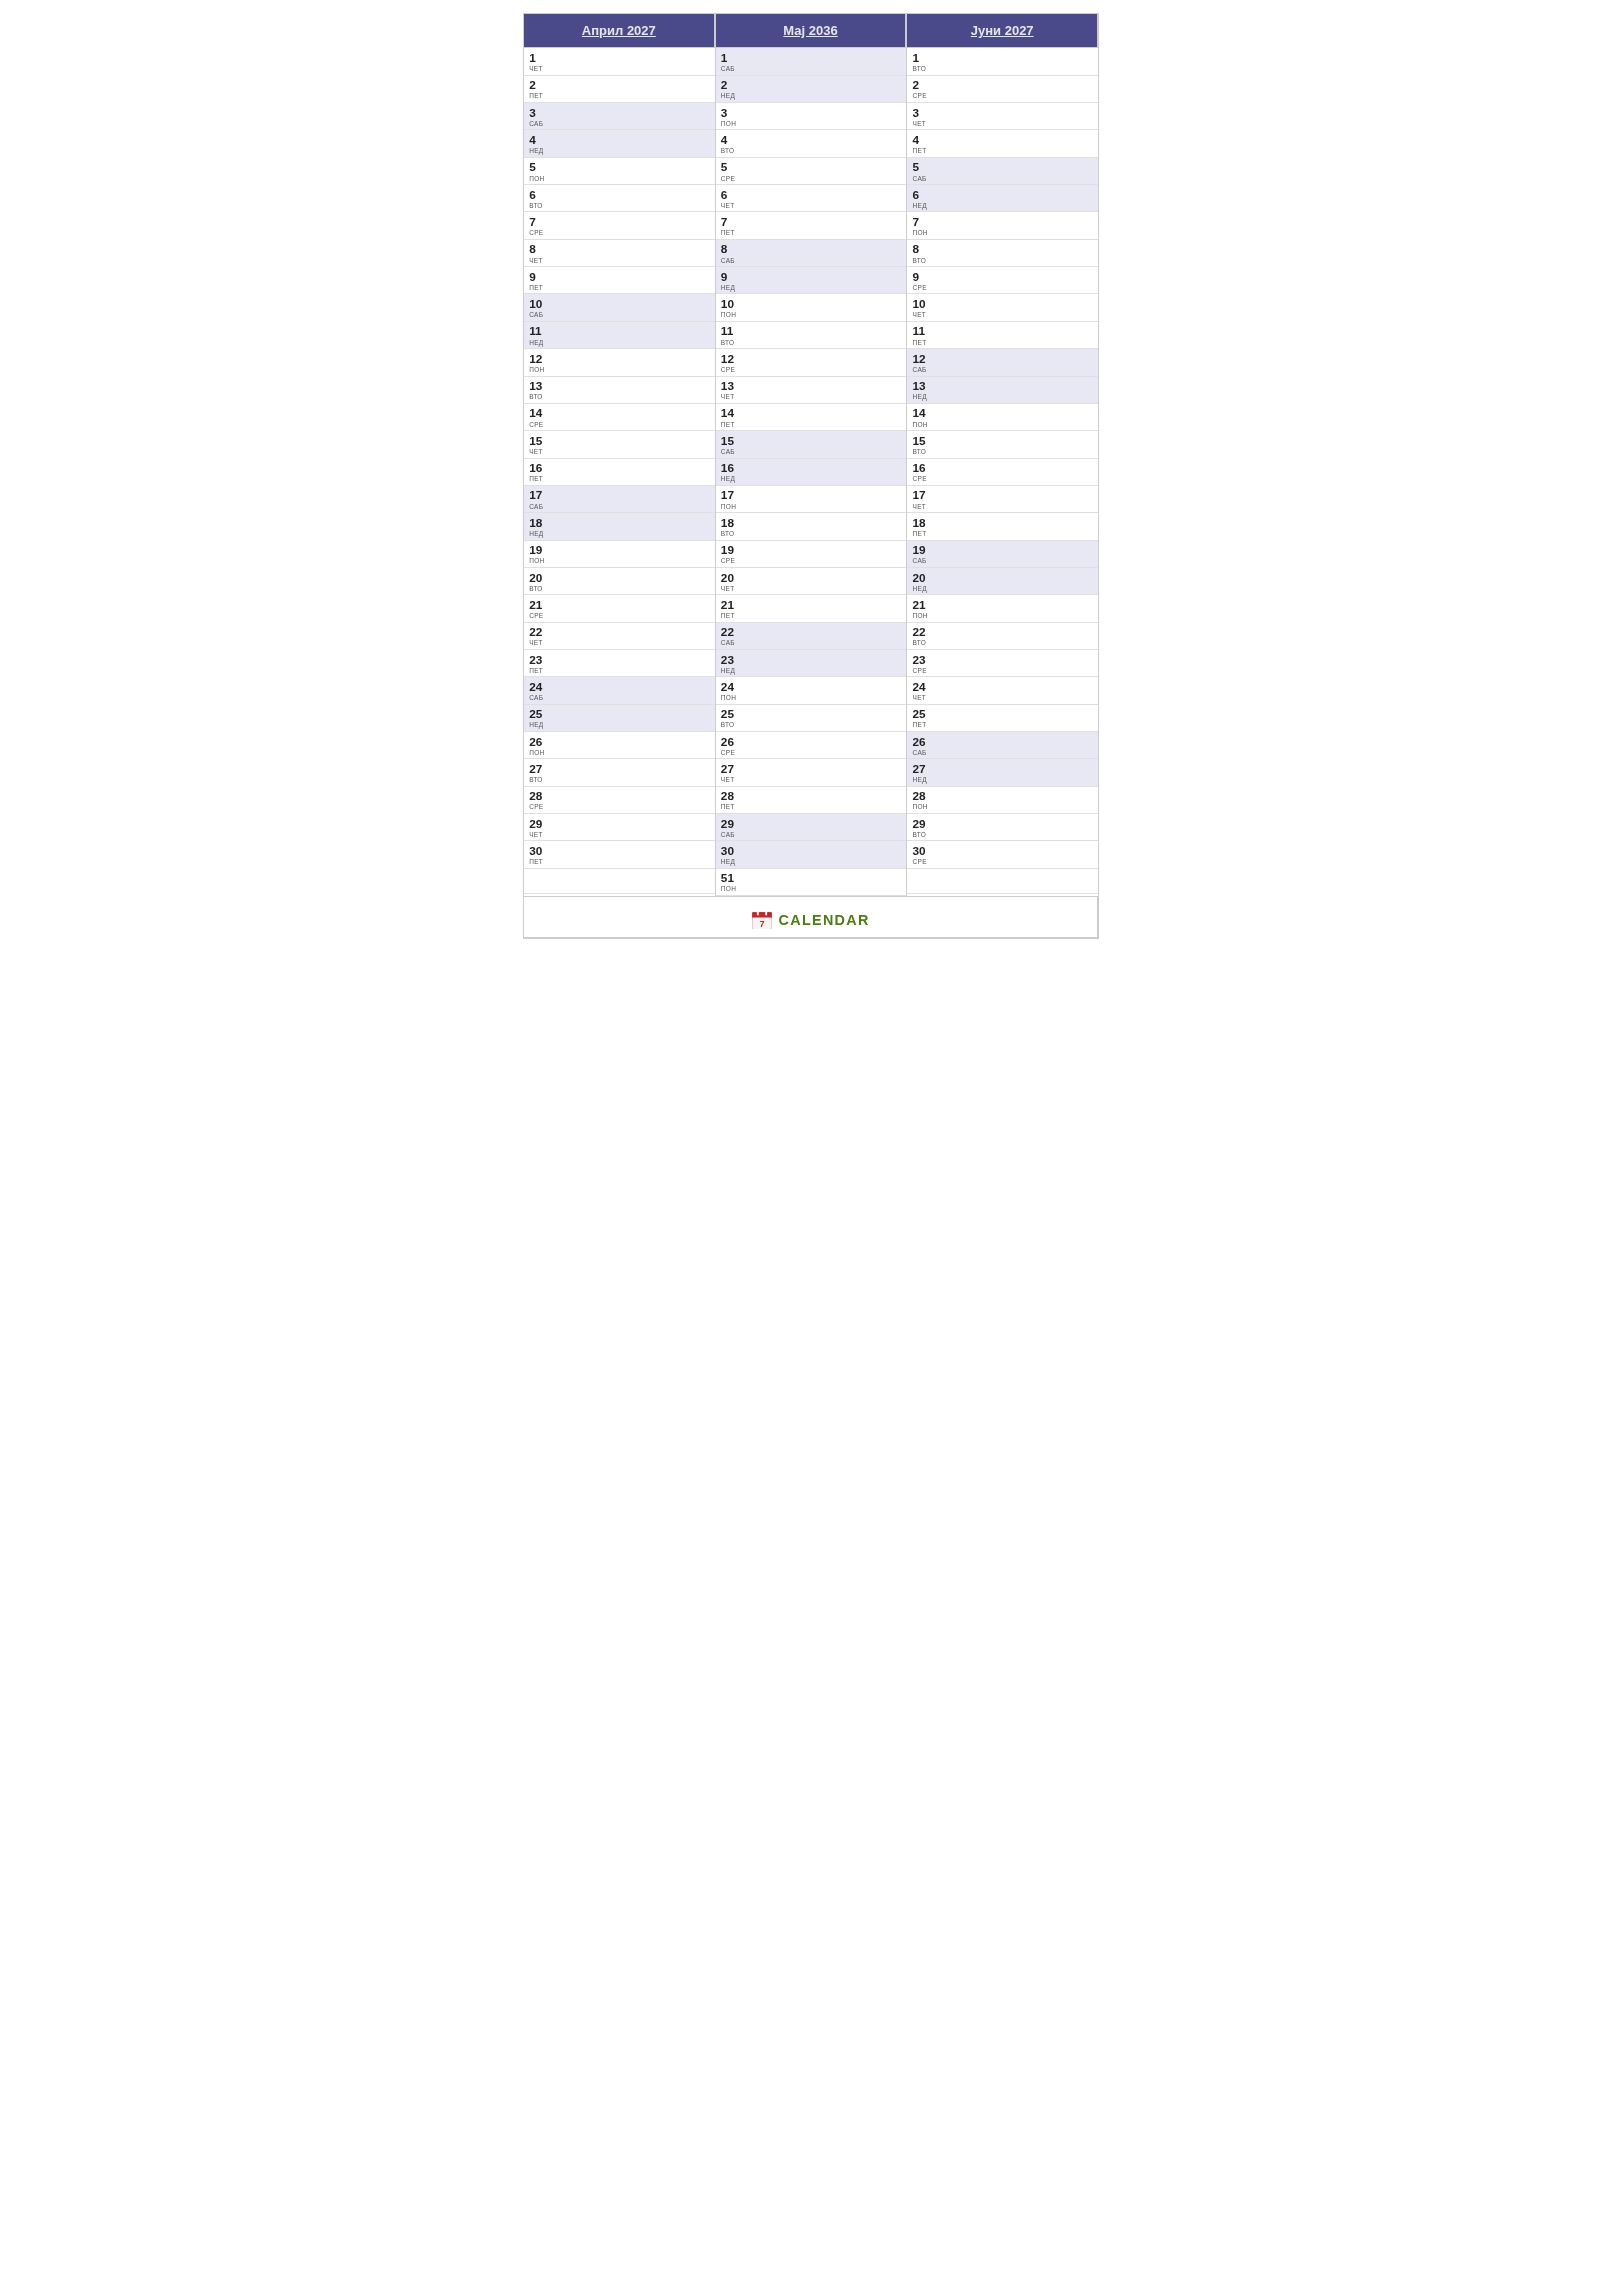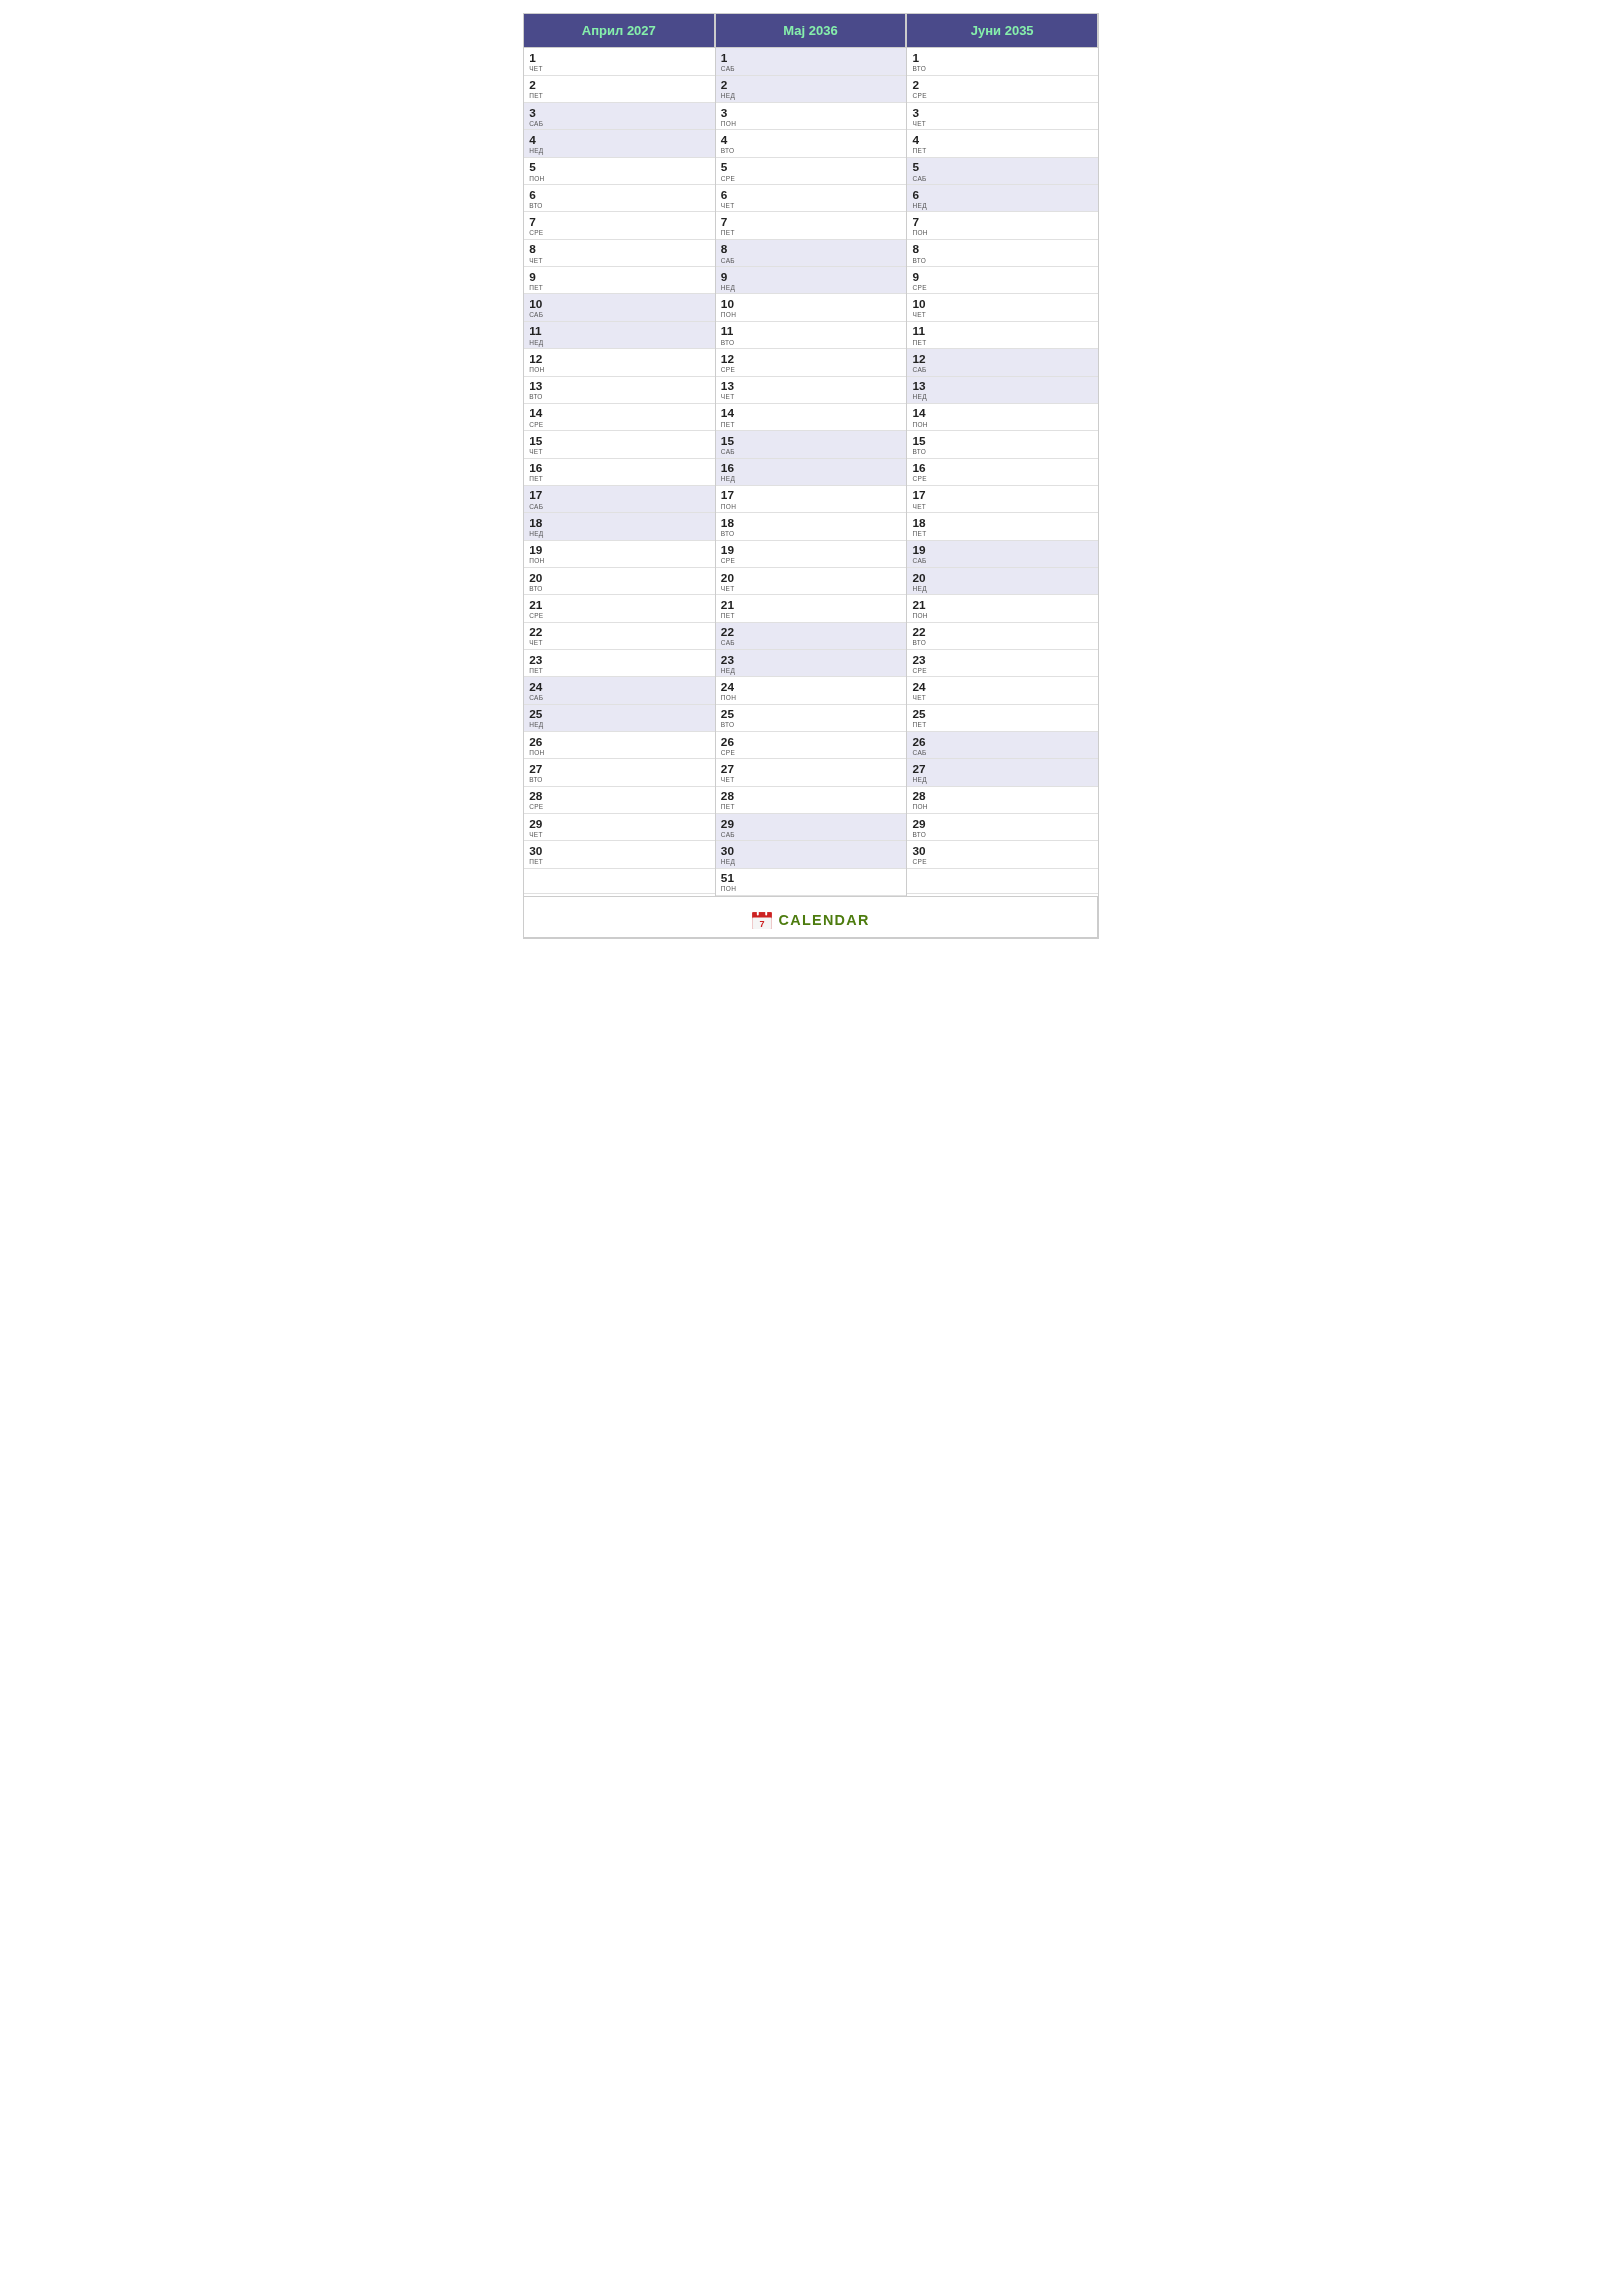--- a/index.html
+++ b/index.html
@@ -17,27 +17,28 @@
 
     .calendar-grid {
       display: grid;
       grid-template-columns: 1fr 1fr 1fr;
       border-top: 0.7px solid #ccc;
       border-left: 0.7px solid #ccc;
     }
 
     .month-header {
       background: #4a4a8a;
-      color: #86efac;
+      color: #e5e5e5;
       text-align: center;
       padding: 9.2px 0;
       font-size: 13px;
       font-weight: bold;
       border-right: 0.7px solid #ccc;
       border-bottom: 0.7px solid #ccc;
+      text-decoration: underline;
     }
 
     .month-col {
       display: flex;
       flex-direction: column;
       border-right: 0.7px solid #ccc;
     }
 
     .day-row {
       display: flex;
@@ -344,21 +345,21 @@
           <div class="day-row weekend">
             <span class="day-number">30</span>
             <span class="day-name">НЕД</span>
           </div>
           <div class="day-row">
             <span class="day-number">51</span>
             <span class="day-name">ПОН</span>
           </div>
         </div>
         <div class="month-col" style="flex: 1 1 0%; border-right: none;">
-          <div class="month-header">Јуни 2035</div>
+          <div class="month-header">Јуни 2027</div>
           <div class="day-row">
             <span class="day-number">1</span>
             <span class="day-name">ВТО</span>
           </div>
           <div class="day-row">
             <span class="day-number">2</span>
             <span class="day-name">СРЕ</span>
           </div>
           <div class="day-row">
             <span class="day-number">3</span>

